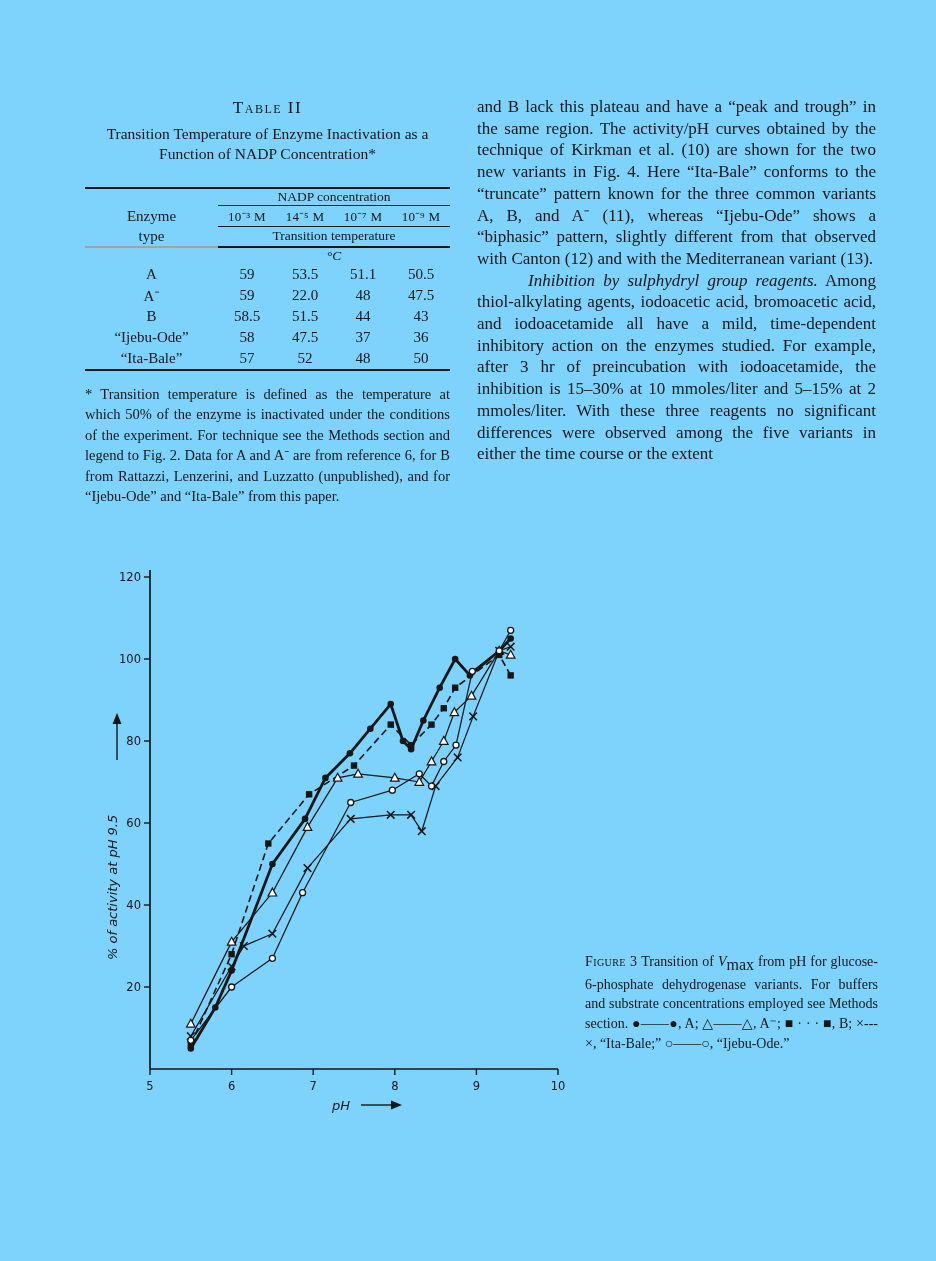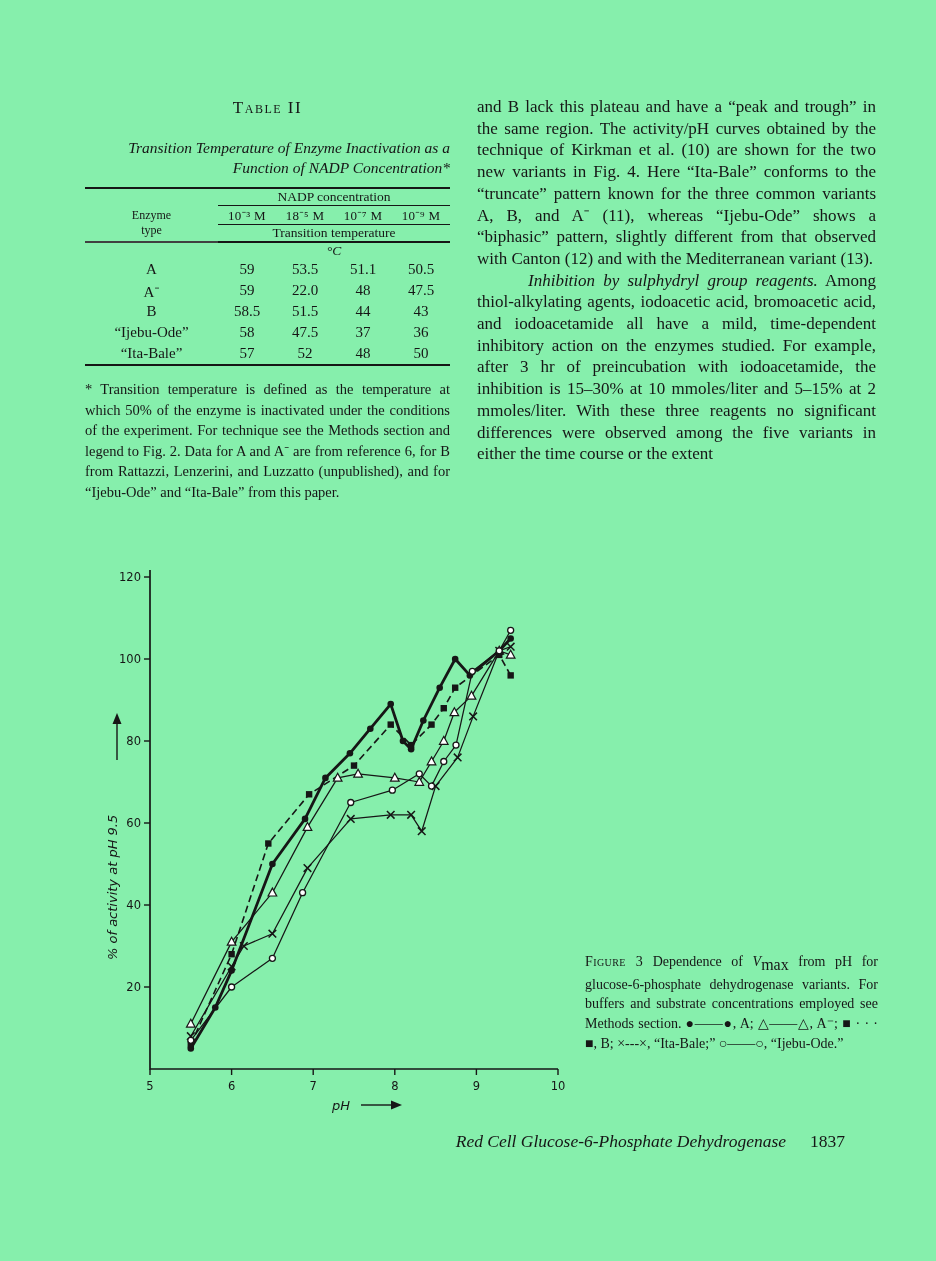--- a/index.html
+++ b/index.html
@@ -1,33 +1,33 @@
 <!DOCTYPE html>
 <html><head>
 <meta charset="utf-8">
 <style>
   html,body{margin:0;padding:0;}
   body{width:936px;height:1261px;background:#ffffff;position:relative;
        font-family:"Liberation Serif",serif;color:#161616;}
-  .page{position:absolute;inset:0;background:#86efac;}
+  .page{position:absolute;inset:0;background:#7dd3fc;}
 
   
   #table-block{position:absolute;left:85px;top:98px;width:365px;}
   .tbl-title{text-align:center;font-variant:small-caps;font-size:17px;letter-spacing:1.5px;}
-  .tbl-subtitle{text-align:right;font-style:italic;font-size:15.5px;line-height:20px;
-                white-space:pre-line;margin-top:20px;}
-  table.data{border-collapse:collapse;width:100%;margin-top:9px;
+  .tbl-subtitle{text-align:center;font-size:15.5px;line-height:20px;
+                white-space:pre-line;margin-top:6px;}
+  table.data{border-collapse:collapse;width:100%;margin-top:23px;
              border-top:2px solid #161616;border-bottom:2px solid #161616;}
   table.data th,table.data td{font-weight:normal;padding:0;vertical-align:middle;}
   .c{text-align:center;}
   .hdr-group{font-size:13.5px;padding:5px 0 3px;border-bottom:1px solid #161616;}
   .hdr-col{font-size:13px;padding:4px 0 3px;border-bottom:1px solid #161616;letter-spacing:.3px;}
   .hdr-span{font-size:13.5px;padding:4px 0 5px;}
   .mid{border-bottom:2px solid #161616 !important;}
-  .enzyme-hdr{white-space:pre-line;font-size:12px;line-height:15px;border-bottom:2px solid #404040;}
+  .enzyme-hdr{white-space:pre-line;font-size:15px;line-height:20px;border-bottom:2px solid #a3a3a3;}
   .unit{font-style:italic;font-size:13.5px;padding:3px 0 2px;}
   .drow td{font-size:15px;height:21px;}
   .rlabel{font-size:15px;}
 
   
   #footnotes{margin-top:13px;font-size:14.5px;line-height:20.6px;text-align:justify;}
   #footnotes p{margin:0;}
 
   
   #right-col{position:absolute;left:477px;top:96px;width:399px;
@@ -74,21 +74,21 @@
       </colgroup>
       <thead>
         <tr>
           <td></td>
           <th colspan="4" class="c hdr-group">NADP concentration</th>
         </tr>
         <tr>
           <td rowspan="2" class="c enzyme-hdr">Enzyme
 type</td>
           <th class="c hdr-col">10⁻³ M</th>
-          <th class="c hdr-col">18⁻⁵ M</th>
+          <th class="c hdr-col">14⁻⁵ M</th>
           <th class="c hdr-col">10⁻⁷ M</th>
           <th class="c hdr-col">10⁻⁹ M</th>
         </tr>
         <tr>
           <th colspan="4" class="c hdr-span mid">Transition temperature</th>
         </tr>
       </thead>
       <tbody>
         <tr>
           <td></td>
@@ -247,20 +247,17 @@
         <circle cx="338.5199999999999" cy="224.10000000000002" r="3" fill="#fff" stroke="#161616" stroke-width="1.3"></circle>
         <circle cx="350.75999999999993" cy="199.5" r="3" fill="#fff" stroke="#161616" stroke-width="1.3"></circle>
         <circle cx="363" cy="183.10000000000002" r="3" fill="#fff" stroke="#161616" stroke-width="1.3"></circle>
         <circle cx="379.31999999999994" cy="109.30000000000001" r="3" fill="#fff" stroke="#161616" stroke-width="1.3"></circle>
         <circle cx="406.24799999999993" cy="88.80000000000001" r="3" fill="#fff" stroke="#161616" stroke-width="1.3"></circle>
         <circle cx="417.67199999999997" cy="68.30000000000001" r="3" fill="#fff" stroke="#161616" stroke-width="1.3"></circle>
       </svg>
   </div>
 
   <div id="caption-block">
-    <span class="fig-label">Figure 3</span><span>  Dependence of </span><span class="vmax">V</span><span class="vsub">max</span><span> from pH for glucose-6-phosphate dehydrogenase variants. For buffers and substrate concentrations employed see Methods section. </span><span>●——●, A; △——△, A⁻; ■ · · · ■, B; ×---×, “Ita-Bale;” ○——○, “Ijebu-Ode.”</span>
-  </div>
-
-  <div id="footer">
-    <span>Red Cell Glucose-6-Phosphate Dehydrogenase</span><span class="pageno">1837</span>
-  </div>
+    <span class="fig-label">Figure 3</span><span>  Transition of </span><span class="vmax">V</span><span class="vsub">max</span><span> from pH for glucose-6-phosphate dehydrogenase variants. For buffers and substrate concentrations employed see Methods section. </span><span>●——●, A; △——△, A⁻; ■ · · · ■, B; ×---×, “Ita-Bale;” ○——○, “Ijebu-Ode.”</span>
+  </div>
+
 
 </div>
 
 </body></html>

